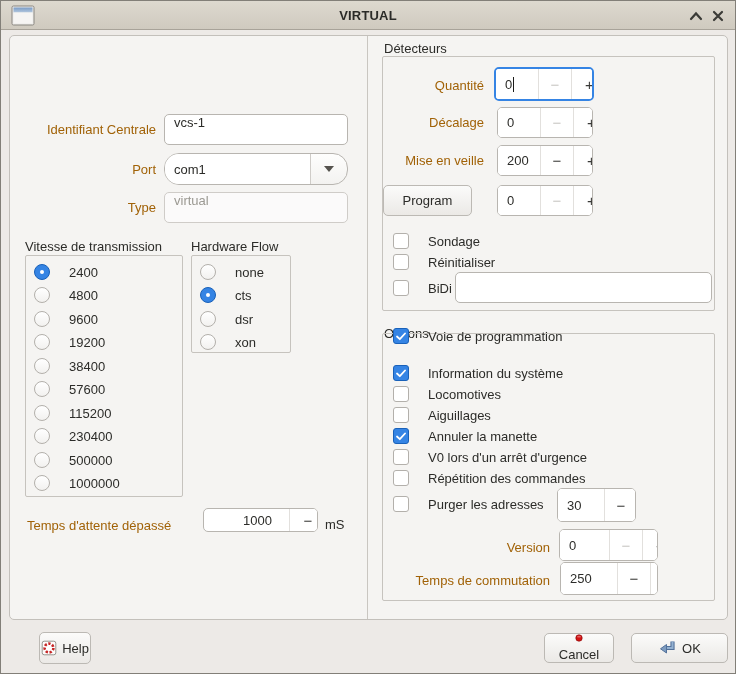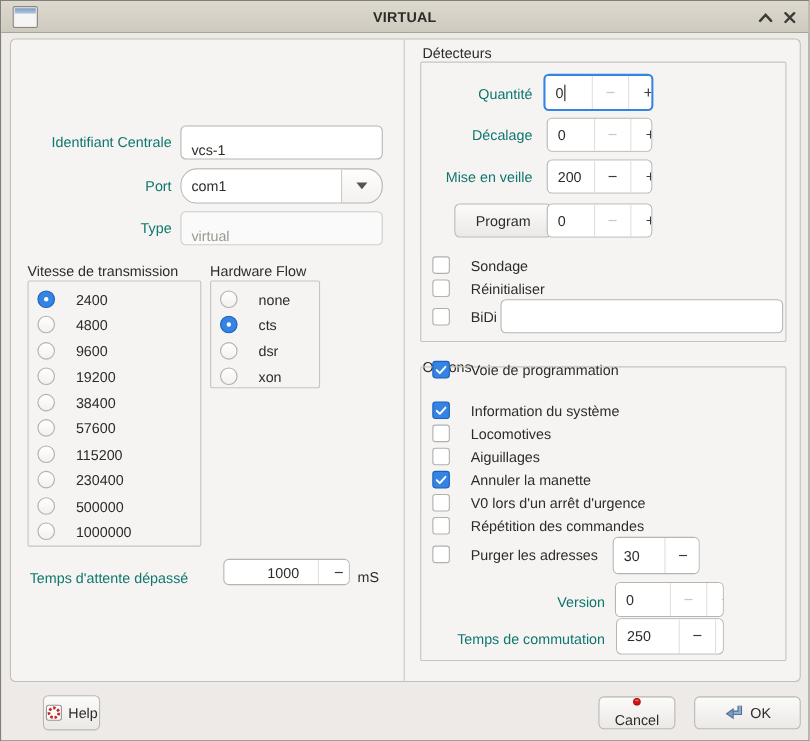--- a/index.html
+++ b/index.html
@@ -14,24 +14,24 @@
   .win-icon{position:absolute;left:10px;top:4px;width:24px;height:21px;}
   .title{position:absolute;left:0;right:0;top:0;height:28px;display:flex;align-items:center;justify-content:center;
     font-weight:bold;color:#2b2b28;letter-spacing:.2px;}
   .tb-btn{position:absolute;top:4px;width:22px;height:21px;display:flex;align-items:center;justify-content:center;cursor:default;}
   .tb-shade{right:28px;} .tb-close{right:6px;}
   
   .panel{position:absolute;left:8px;top:34px;width:719px;height:585px;box-sizing:border-box;
     background:#f5f4f2;border:1px solid #c3c0bb;border-radius:5px;}
   .vdivider{position:absolute;left:366px;top:35px;width:1px;height:583px;background:#c9c6c1;}
   
-  .lbl{position:absolute;display:flex;align-items:center;justify-content:flex-end;text-align:right;color:#0f766e;}
+  .lbl{position:absolute;display:flex;align-items:center;justify-content:flex-end;text-align:right;color:#a16207;}
   .lbl.left{justify-content:flex-start;text-align:left;}
   .entry{position:absolute;box-sizing:border-box;background:#fff;border:1px solid #b8b5b0;border-radius:5px;
-    display:flex;align-items:flex-end;padding-left:9px;color:#2c2c29;}
+    display:flex;align-items:flex-start;padding-left:9px;color:#2c2c29;}
   .entry.disabled{background:#fbfafa;border-color:#cfccc8;color:#9b9992;}
   .combo{position:absolute;box-sizing:border-box;background:linear-gradient(#fefefd,#f3f2f0);
     border:1px solid #b8b5b0;border-radius:15px;display:flex;align-items:stretch;overflow:hidden;}
   .combo-text{flex:1;display:flex;align-items:center;padding-left:9px;background:#fff;}
   .combo-btn{width:36px;flex:none;display:flex;align-items:center;justify-content:center;border-left:1px solid #cfccc8;}
   .arrow-down{width:0;height:0;border-left:5px solid transparent;border-right:5px solid transparent;border-top:6px solid #55534e;}
   .spin{position:absolute;box-sizing:border-box;display:flex;align-items:stretch;background:#fff;
     border:1px solid #b8b5b0;border-radius:5px;overflow:hidden;}
   .spin.focused{border:2px solid #3584e4;}
   .spin .val{flex:none;box-sizing:border-box;display:flex;align-items:center;padding-left:9px;background:#fff;}
@@ -196,21 +196,21 @@
     <span class="sbtn" style="width:36px;">+</span>
   </div>
 
   <div class="lbl" style="left:381px;top:144px;width:102px;height:31px;">Mise en veille</div>
   <div class="spin" style="left:496px;top:144px;width:96px;height:31px;">
     <span class="val" style="width:42px;">200</span>
     <span class="sbtn" style="width:33px;">−</span>
     <span class="sbtn" style="width:36px;">+</span>
   </div>
 
-  <div class="btn" style="left:412px;top:184px;width:89px;height:31px;">
+  <div class="btn" style="left:382px;top:184px;width:89px;height:31px;">
     <span>Program</span>
   </div>
   <div class="spin" style="left:496px;top:184px;width:96px;height:31px;">
     <span class="val" style="width:42px;">0</span>
     <span class="sbtn disabled" style="width:33px;">−</span>
     <span class="sbtn" style="width:36px;">+</span>
   </div>
 
   <div class="cb-row" style="left:392px;top:231px;">
     <span class="checkbox">

